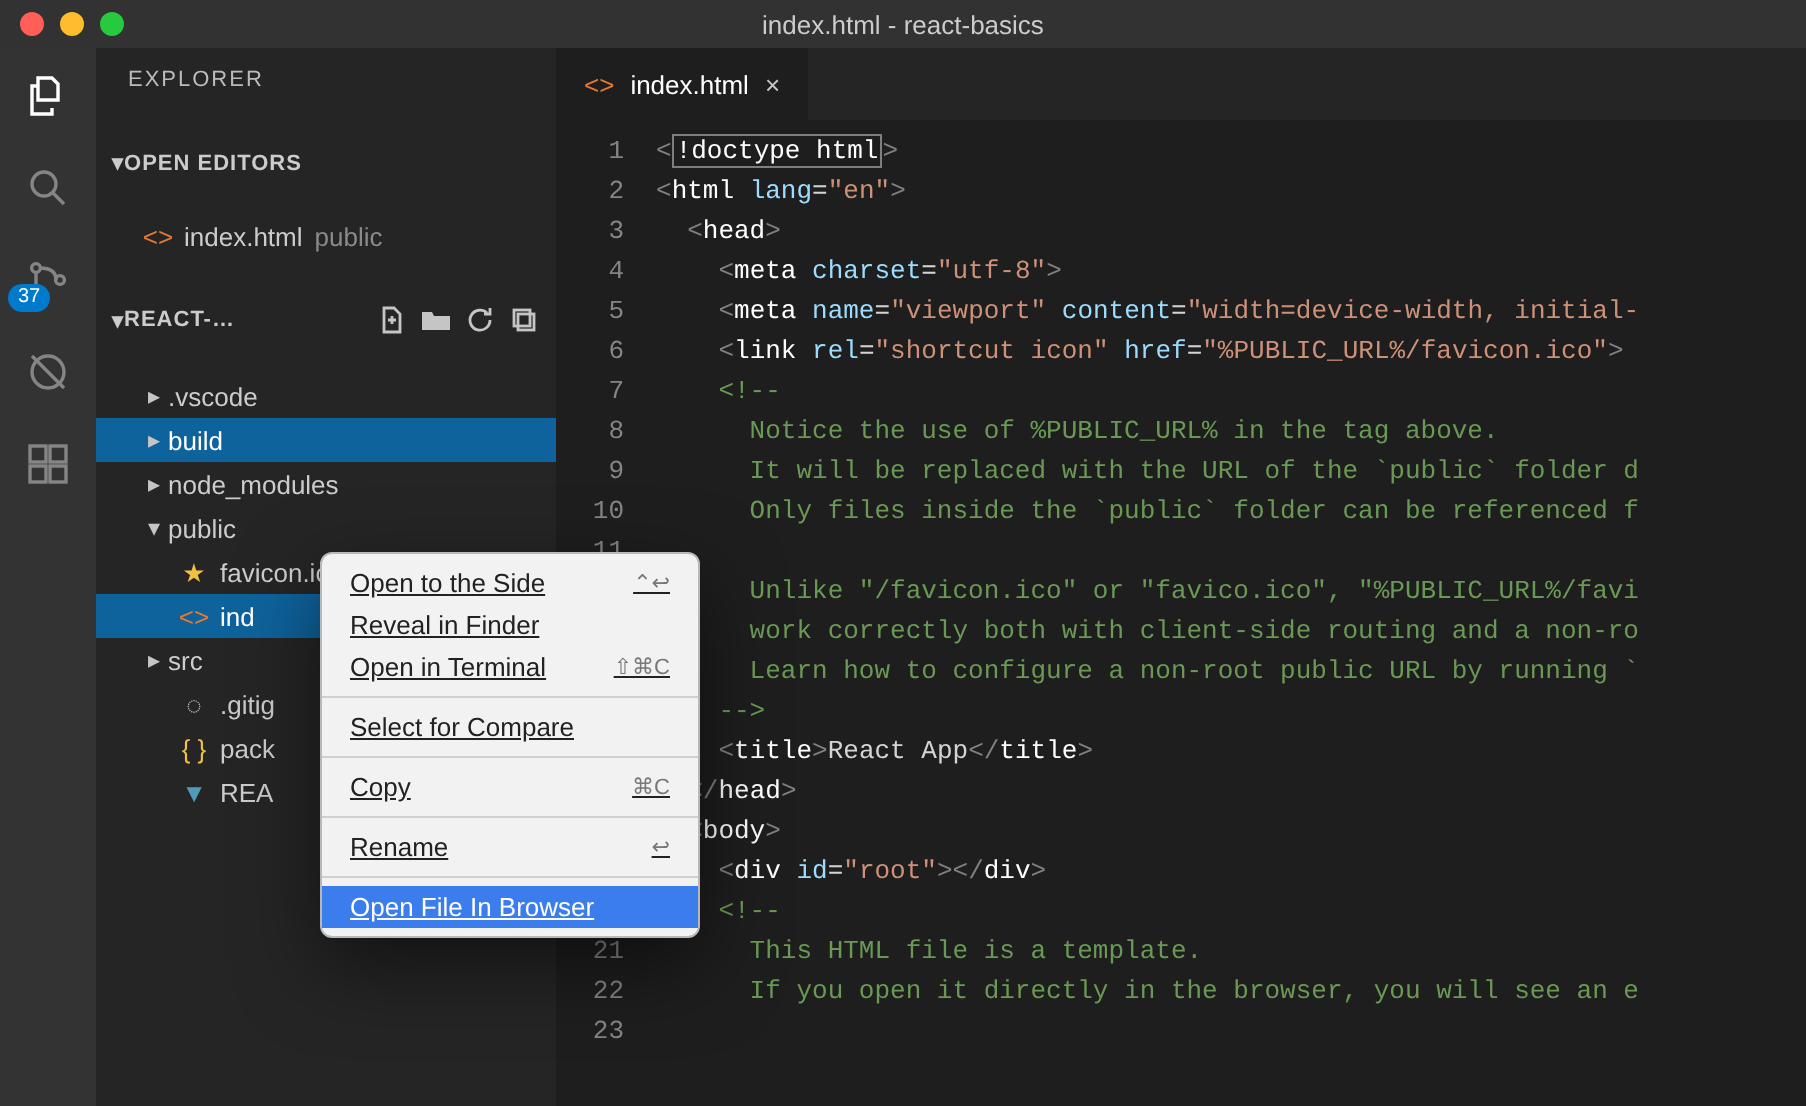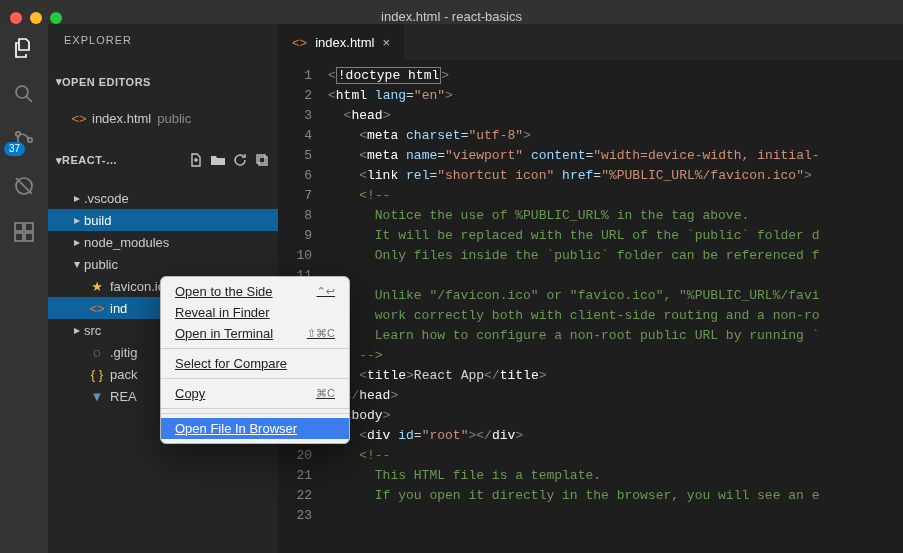--- a/index.html
+++ b/index.html
@@ -10,21 +10,21 @@
   color: #cccccc;
   width: 903px;
   height: 553px;
   overflow: hidden;
   position: relative;
 }
 .titlebar {
   height: 24px;
   background: #323233;
   display: flex;
-  align-items: flex-end;
+  align-items: center;
   position: relative;
 }
 .traffic-lights { display: flex; gap: 8px; padding-left: 10px; }
 .tl { width: 12px; height: 12px; border-radius: 50%; }
 .tl-red { background: #ff5f56; }
 .tl-yellow { background: #ffbd2e; }
 .tl-green { background: #27c93f; }
 .titlebar-title {
   position: absolute; left: 0; right: 0; text-align: center;
   font-size: 13px; color: #cccccc;
@@ -322,17 +322,21 @@
     <div class="cm-sep"></div>
     <div class="cm-item">
       <span>Select for Compare</span>
     </div>
     <div class="cm-sep"></div>
     <div class="cm-item">
       <span>Copy</span>
       <span class="cm-short">⌘C</span>
     </div>
     <div class="cm-sep"></div>
+    <div class="cm-item">
+      <span>Rename</span>
+      <span class="cm-short">↩</span>
+    </div>
     <div class="cm-sep"></div>
     <div class="cm-item highlight">
       <span>Open File In Browser</span>
     </div>
   </div>
 
 </body></html>

